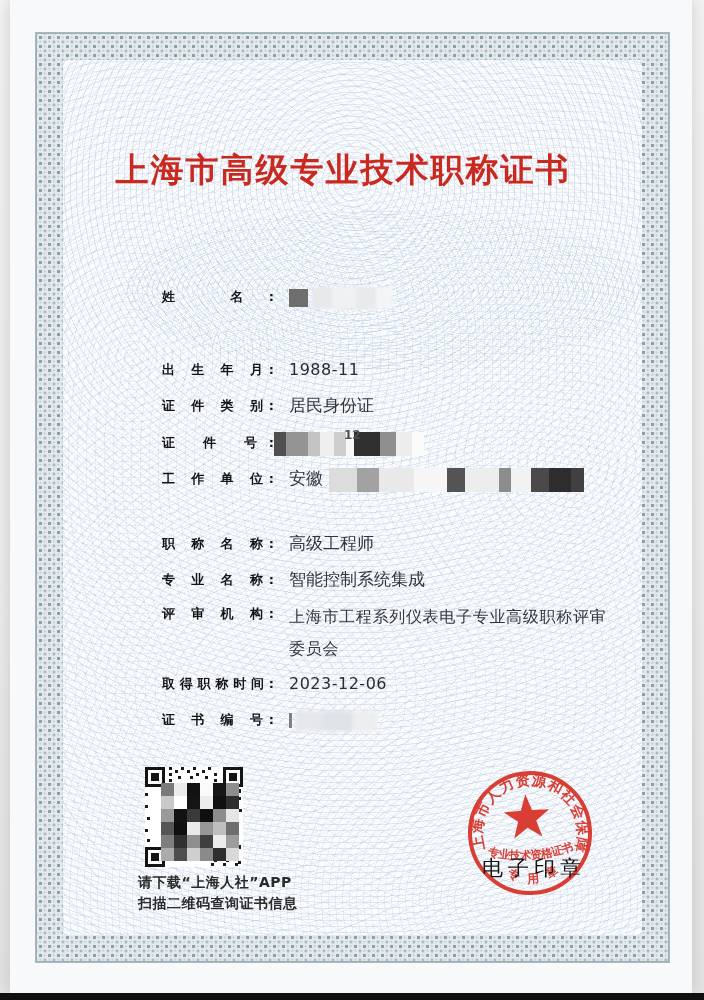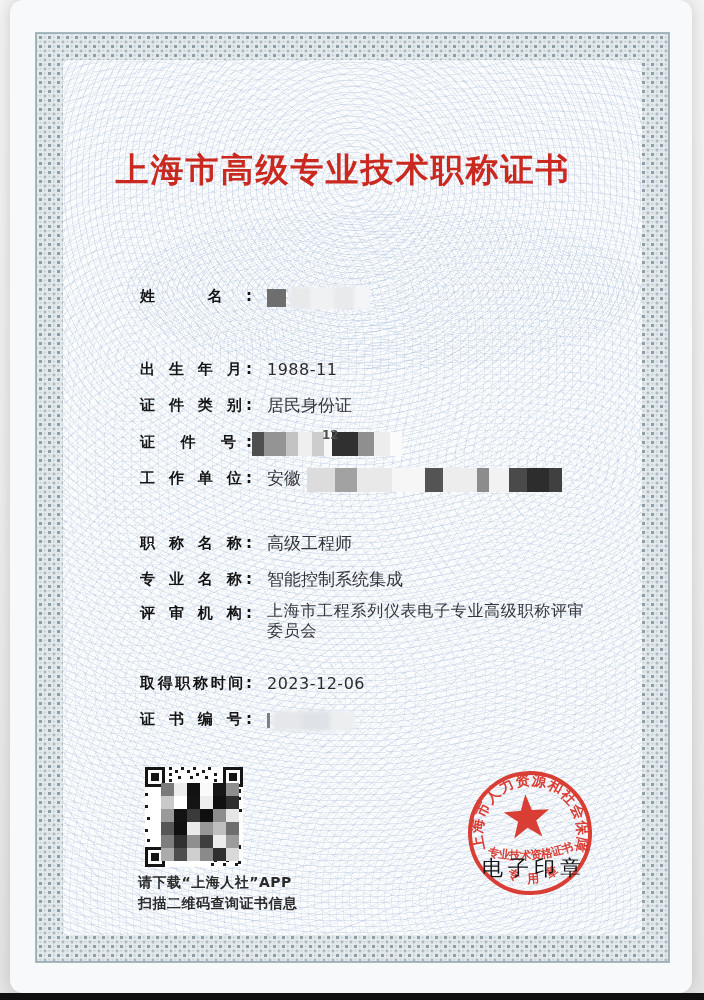--- a/index.html
+++ b/index.html
@@ -2,21 +2,21 @@
 <html><head>
 <meta charset="utf-8">
 <style>
   html,body{margin:0;padding:0;}
   body{width:704px;height:1000px;overflow:hidden;
        background:linear-gradient(180deg,#f3f3f3 0%,#ededed 55%,#e4e4e4 100%);
        font-family:"DejaVu Sans",sans-serif;}
   .stage{position:relative;width:704px;height:1000px;}
   .photo-bottom-edge{position:absolute;left:0;right:0;bottom:0;height:7px;background:#101010;}
   .paper{position:absolute;left:10px;top:0;width:682px;bottom:7px;background:#f8f9fb;
-         box-shadow:0 0 16px rgba(0,0,0,.16);border-radius:13px;}
+         box-shadow:0 0 16px rgba(0,0,0,.16);}
   
   .frame{position:absolute;left:26px;top:33px;width:633px;height:929px;
          background-color:#e4e9ec;
          background-image:
            radial-gradient(circle,#8da0aa 1.6px,transparent 2px),
            radial-gradient(circle,#a3b2ba 1.1px,transparent 1.5px),
            radial-gradient(circle,#bcc8cd .8px,transparent 1.1px);
          background-size:9px 9px,9px 9px,4.5px 4.5px;
          background-position:0 0,4.5px 4.5px,2px 2px;
          box-shadow:inset 0 0 0 1px #9db0b8, 0 0 0 1px #a7b8bf;}
@@ -29,26 +29,26 @@
            repeating-radial-gradient(circle at 35% 72%, rgba(122,152,196,.11) 0 1px, transparent 1px 10px),
            repeating-radial-gradient(circle at 75% 96%, rgba(122,152,196,.13) 0 1px, transparent 1px 7px);}
   .rosette{position:absolute;left:60px;top:150px;width:520px;height:160px;border-radius:50%;
          background:repeating-radial-gradient(ellipse at 50% 50%, rgba(110,145,190,.18) 0 1px, transparent 1px 5px);
          filter:blur(.4px);opacity:.9;}
   .title{position:absolute;left:0;right:16px;top:148px;text-align:center;
          font-size:33px;font-weight:700;letter-spacing:2px;color:#ca2920;}
   
   .row{position:absolute;left:130px;white-space:nowrap;line-height:25px;}
   .lab{display:inline-block;width:112px;vertical-align:top;
-       font-weight:700;font-size:15px;color:#151515;
-       text-align:justify;text-align-last:justify;white-space:nowrap;}
+       font-weight:700;font-size:13px;color:#151515;
+       text-align:justify;text-align-last:justify;white-space:nowrap;margin-left:22px;}
   .val{margin-left:15px;font-size:17px;vertical-align:top;}
   .kai{font-family:"DejaVu Serif",serif;color:#35363c;}
   .num{font-family:"DejaVu Sans",sans-serif;font-size:16px;color:#2c2c2e;letter-spacing:.5px;}
-  .wrapval{display:inline-block;white-space:normal;width:326px;line-height:20px;
+  .wrapval{display:inline-block;white-space:normal;width:326px;line-height:32px;
        font-size:16px;letter-spacing:.7px;}
   
   .name-dark{display:inline-block;width:19px;height:18px;background:#6e6e6e;margin-left:15px;vertical-align:middle;}
   .name-blur{display:inline-block;width:80px;height:22px;margin-left:4px;vertical-align:middle;
        background:linear-gradient(90deg,#e8e9eb 0 25%,#f0f1f2 25% 55%,#e9eaec 55% 80%,#f4f5f6 80%);
        filter:blur(1.5px);}
   .px-id{display:inline-block;position:relative;width:150px;height:24px;vertical-align:middle;
        background:linear-gradient(90deg,#4f4f4f 0 12px,#949494 12px 34px,#c3c3c3 34px 46px,#efefef 46px 60px,
          #cdcdcd 60px 72px,#f7f7f7 72px 80px,#303030 80px 106px,#8f8f8f 106px 122px,#ededed 122px 138px,#fbfbfb 138px);}
   .id-partial{position:absolute;left:70px;top:-9px;font-size:12px;color:#4e4e4e;font-weight:700;}

